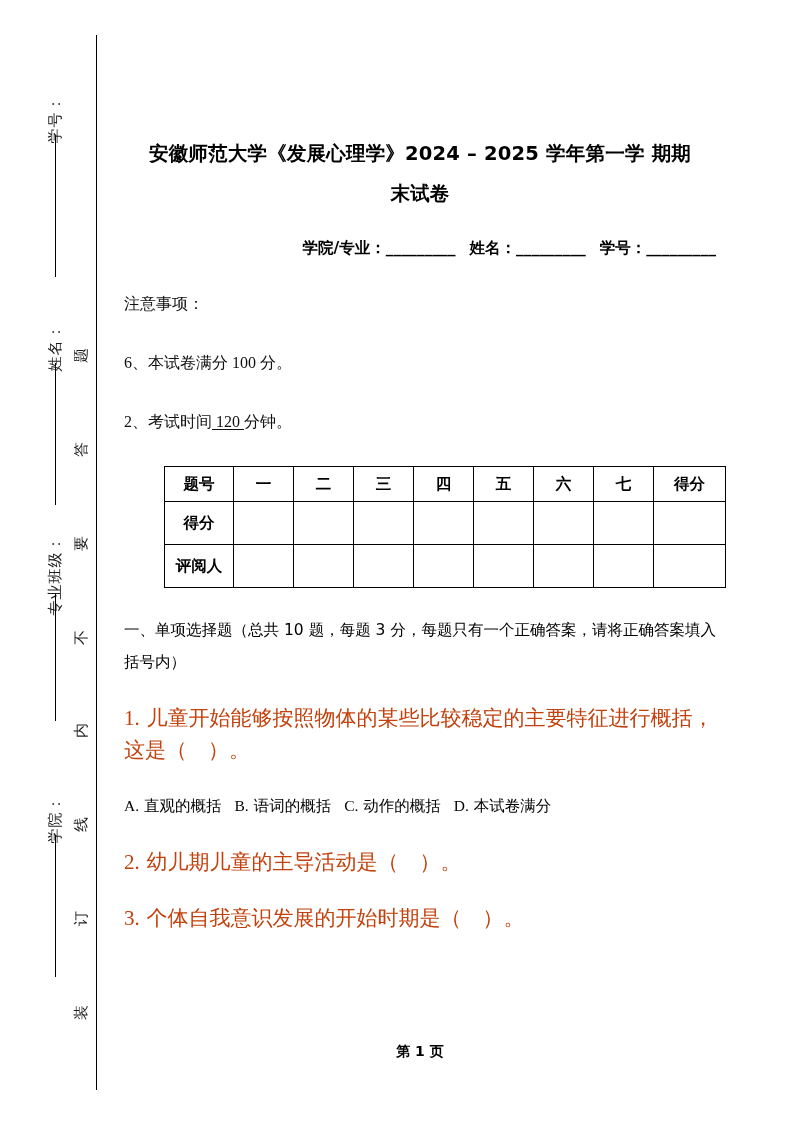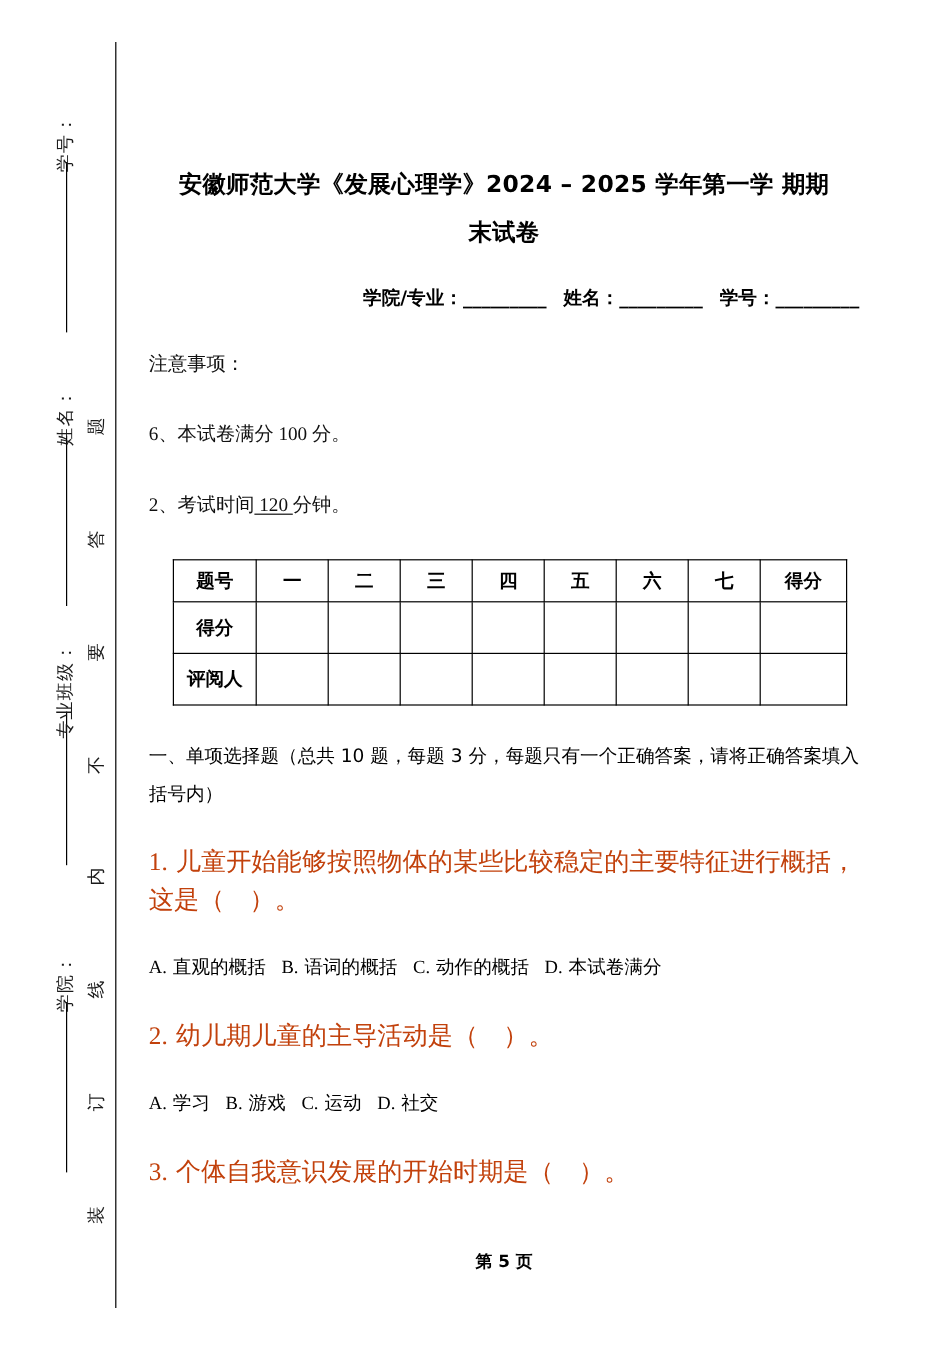--- a/index.html
+++ b/index.html
@@ -119,21 +119,21 @@
     color: #111;
   }
   .notice .u {
     text-decoration: underline;
     text-underline-offset: 2px;
   }
 
   
   .score-table {
     margin-top: 8px;
-    margin-left: 20px;
+    margin-left: 40px;
     border-collapse: collapse;
     table-layout: fixed;
     width: 561px;
   }
   .score-table td {
     border: 1.5px solid #000;
     text-align: center;
     vertical-align: middle;
     font-family: "DejaVu Sans", "Liberation Sans", sans-serif;
     font-weight: bold;
@@ -299,22 +299,21 @@
     </table>
 
     <p class="section-head">一、单项选择题（总共 10 题，每题 3 分，每题只有一个正确答案，请将正确答案填入括号内）</p>
 
     <p class="question"><span class="n">1.</span> <span>儿童开始能够按照物体的某些比较稳定的主要特征进行概括，这是（　）。</span></p>
 
     <p class="options"><span class="ol">A.</span> <span>直观的概括</span><span class="osep"></span><span class="ol">B.</span> <span>语词的概括</span><span class="osep"></span><span class="ol">C.</span> <span>动作的概括</span><span class="osep"></span><span class="ol">D.</span> <span>本试卷满分</span></p>
 
     <p class="question"><span class="n">2.</span> <span>幼儿期儿童的主导活动是（　）。</span></p>
 
-    <p class="options"><span class="ol">A.</span> <span>学习</span><span class="osep"></span><span class="ol">B.</span> <span>游戏</span><span class="osep"></span><span class="ol">C.</span> <span>运动</span><span class="osep"></span><span class="ol">D.</span> <span>社交</span></p>
 
     <p class="question"><span class="n">3.</span> <span>个体自我意识发展的开始时期是（　）。</span></p>
 
     <div class="footer">
-      <span>第 5 页</span>
+      <span>第 1 页</span>
     </div>
 
   </div>
 </div>
 
 </body></html>

